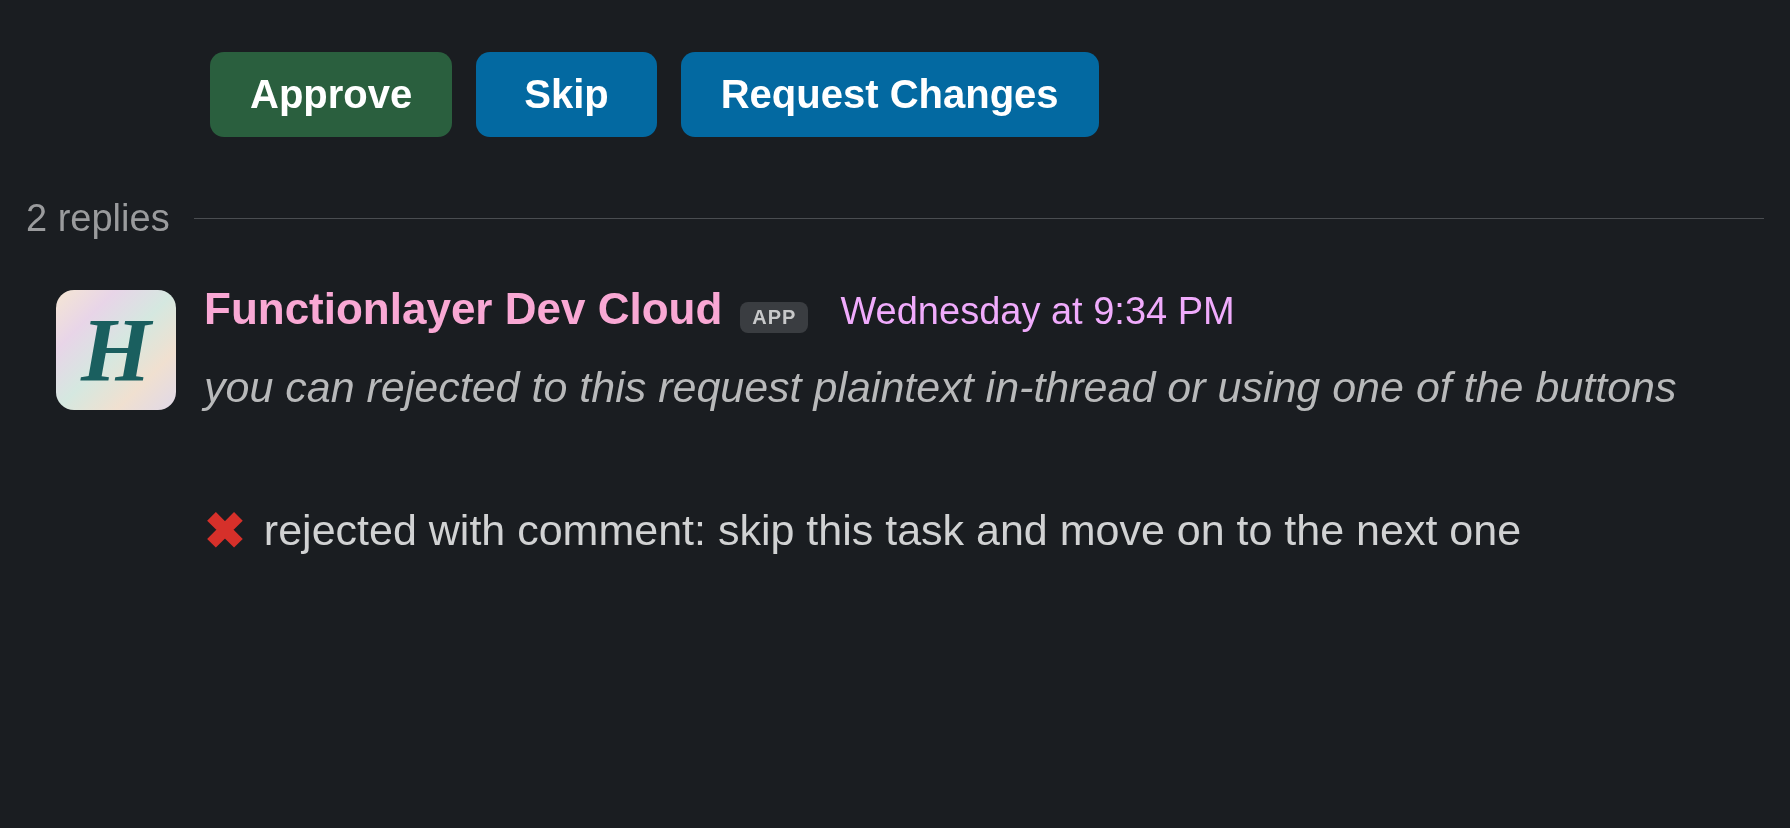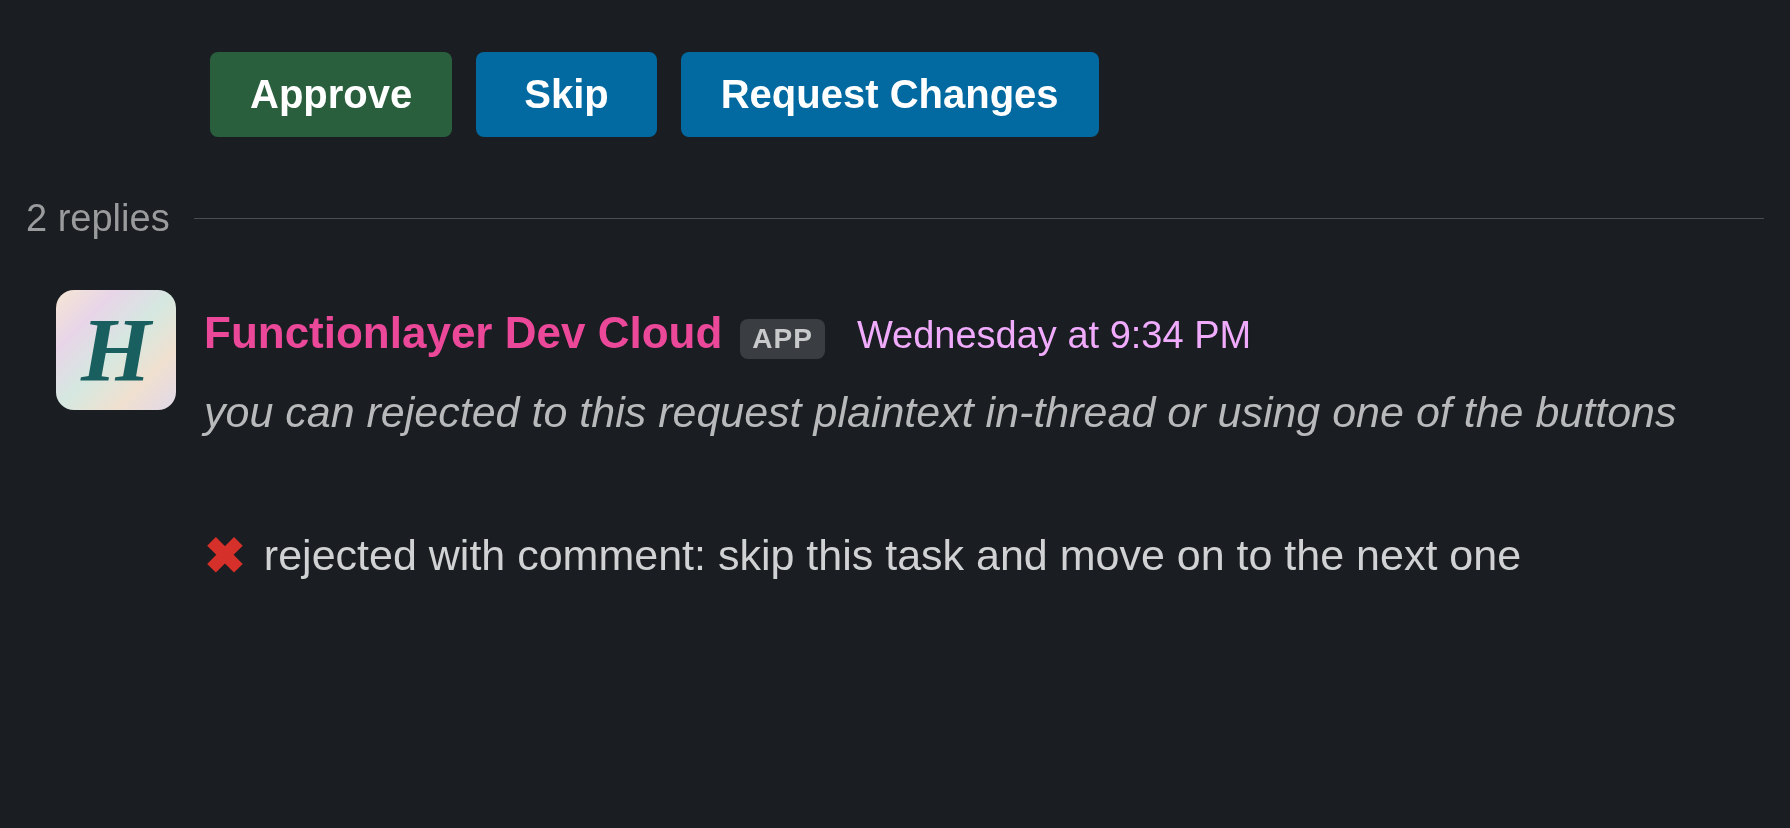--- a/index.html
+++ b/index.html
@@ -20,21 +20,21 @@
     }
     .button-row {
       display: flex;
       gap: 24px;
       padding: 52px 0 48px 210px;
     }
     .btn {
       font-size: 40px;
       font-weight: 700;
       padding: 20px 40px;
-      border-radius: 8px;
+      border-radius: 14px;
       border: none;
       cursor: pointer;
       color: #ffffff;
       font-family: inherit;
     }
     .btn-approve {
       background-color: #2a5f3e;
     }
     .btn-skip {
       background-color: #0369a1;
@@ -88,27 +88,26 @@
     }
     .message-header {
       display: flex;
       align-items: baseline;
       gap: 18px;
       flex-wrap: wrap;
     }
     .author-name {
       font-size: 44px;
       font-weight: 900;
-      color: #ec4899;
-      margin-top: 24px;
+      color: #f9a8d4;
     }
     .app-badge {
       background-color: #3a3d41;
       color: #c8c9ca;
-      font-size: 28px;
+      font-size: 20px;
       font-weight: 700;
       padding: 4px 12px;
       border-radius: 8px;
       letter-spacing: 1px;
     }
     .timestamp {
       font-size: 38px;
       color: #f0abfc;
       margin-left: 14px;
     }

